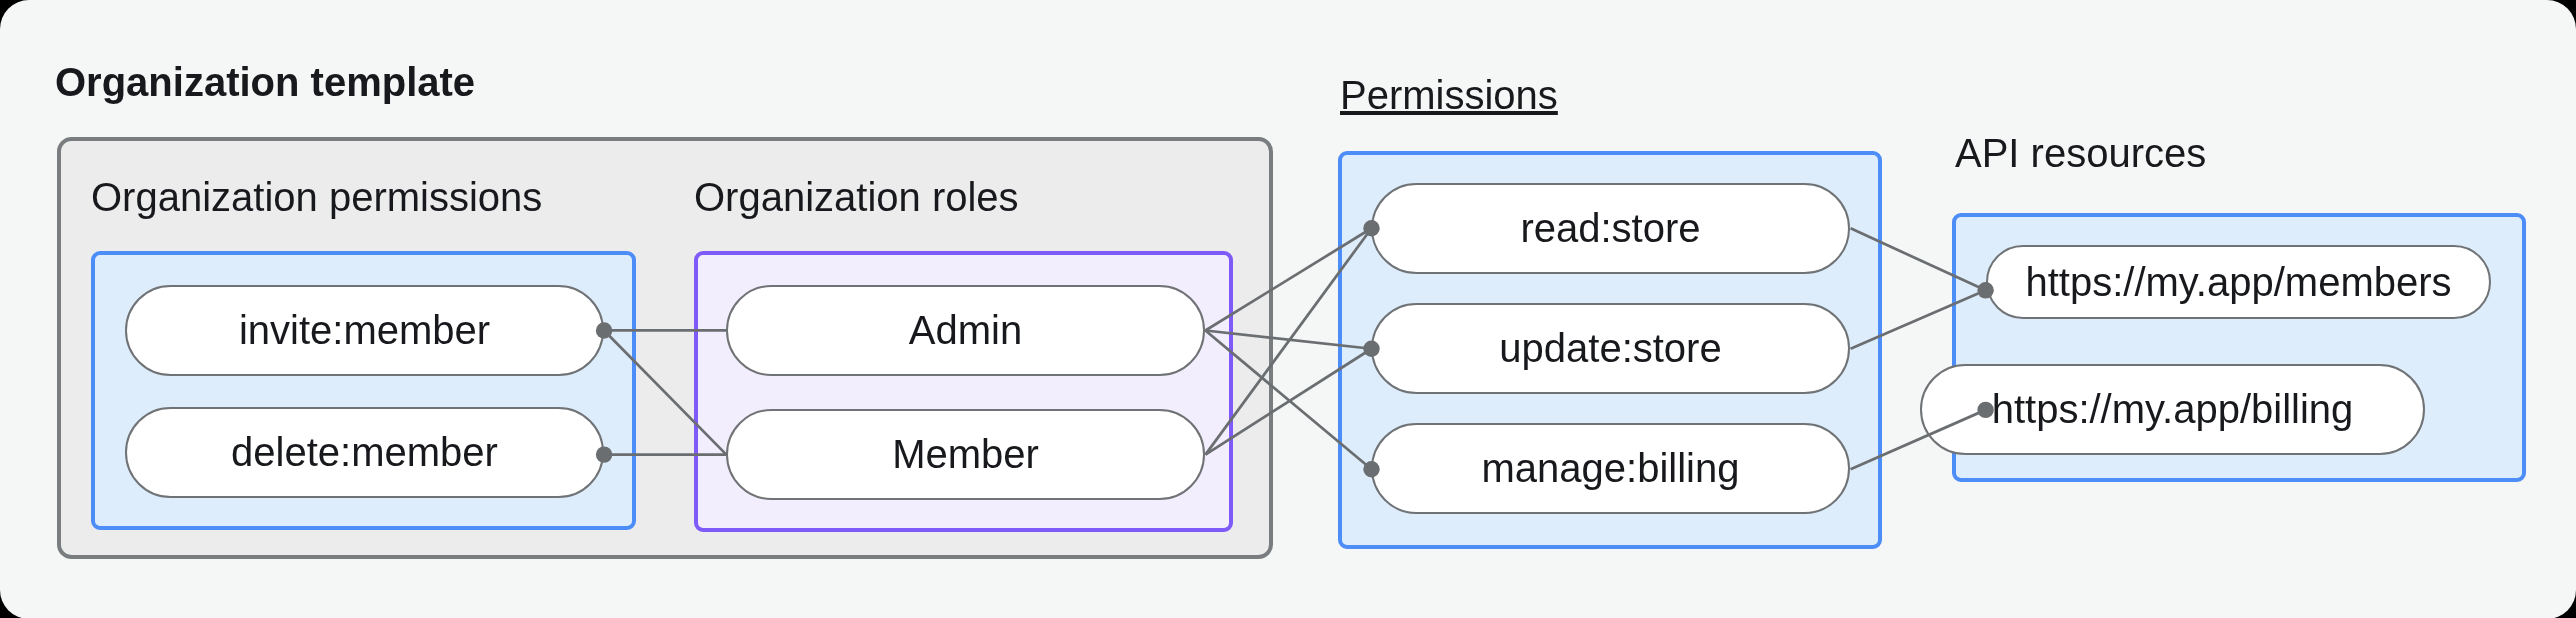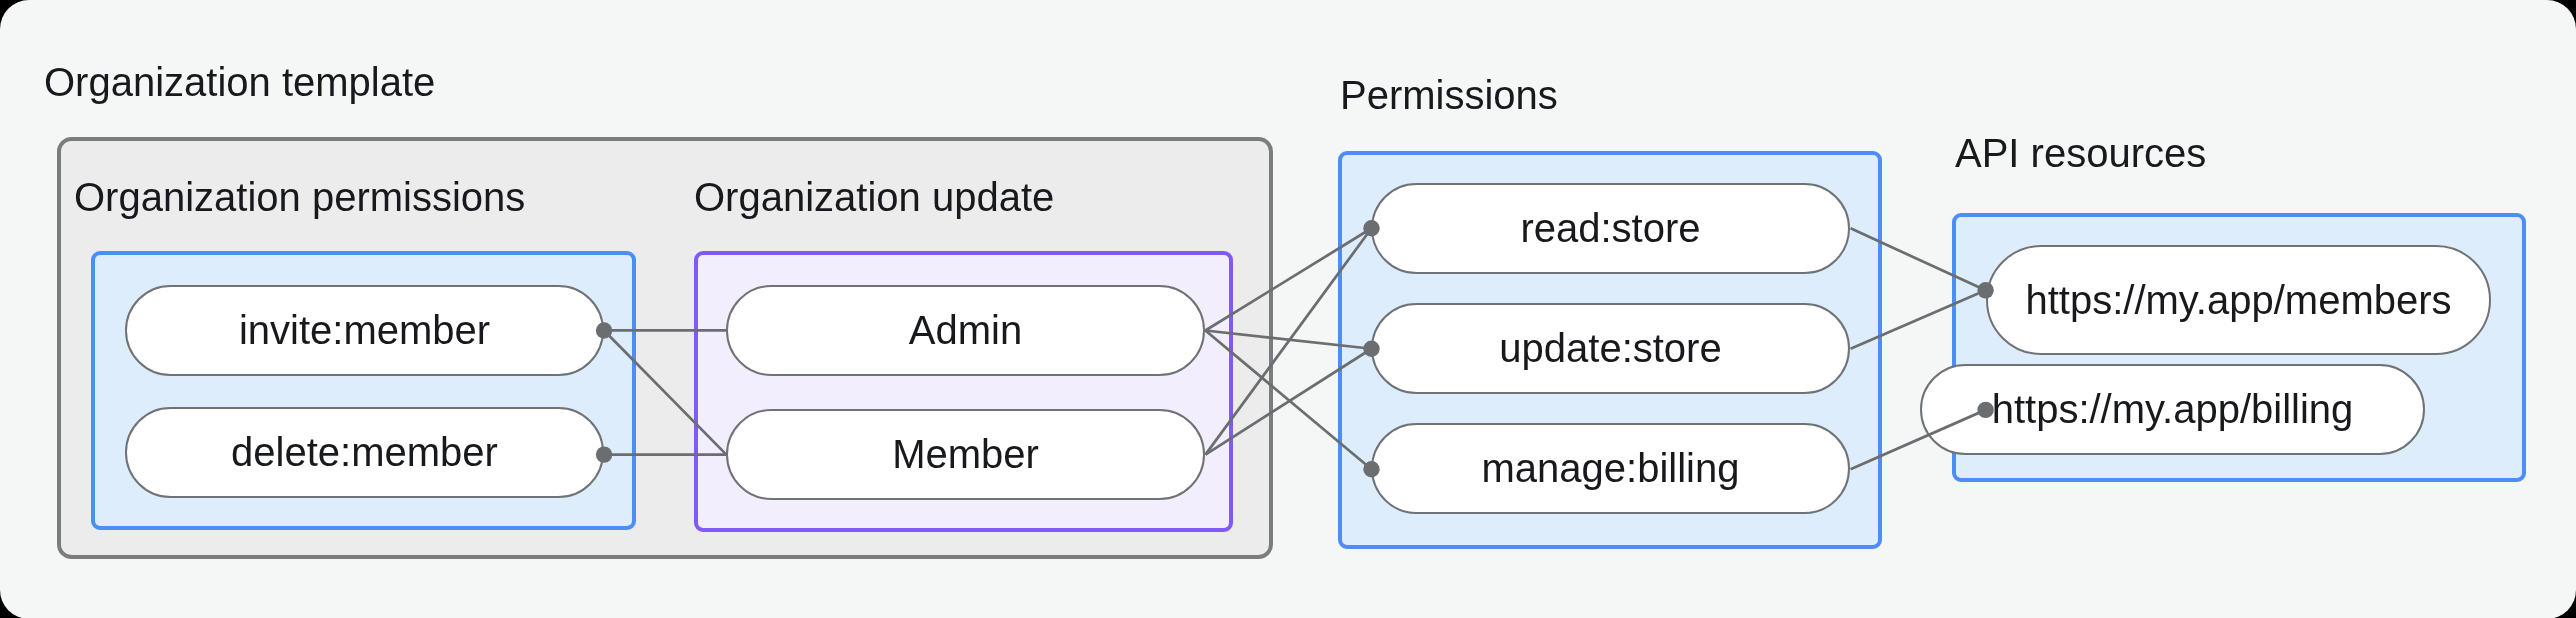--- a/index.html
+++ b/index.html
@@ -35,51 +35,51 @@
     display:flex;align-items:center;justify-content:center;
     font-size:40px;font-weight:400;white-space:nowrap;
   }
   #edges{position:absolute;left:0;top:0;pointer-events:none;}
 </style>
 </head>
 <body>
 
 <div id="canvas">
 
-  <div class="abs heading" style="left:44px;top:60px;">Organization template</div>
+  <div class="abs heading" style="left:55px;top:60px;font-weight:bold;">Organization template</div>
 
   <div class="abs container" style="left:57px;top:137px;width:1216px;height:422px;"></div>
 
-  <div class="abs heading" style="left:74px;top:175px;">Organization permissions</div>
+  <div class="abs heading" style="left:91px;top:175px;">Organization permissions</div>
 
   <div class="abs group-box blue" style="left:91px;top:251px;width:545px;height:279px;"></div>
 
   <div class="abs pill" style="left:125px;top:285px;width:479px;height:91px;">invite:member</div>
   <div class="abs pill" style="left:125px;top:407px;width:479px;height:91px;">delete:member</div>
 
-  <div class="abs heading" style="left:694px;top:175px;">Organization update</div>
+  <div class="abs heading" style="left:694px;top:175px;">Organization roles</div>
 
   <div class="abs group-box purple" style="left:694px;top:251px;width:539px;height:281px;"></div>
 
   <div class="abs pill" style="left:726px;top:285px;width:479px;height:91px;">Admin</div>
   <div class="abs pill" style="left:726px;top:409px;width:479px;height:91px;">Member</div>
 
-  <div class="abs heading" style="left:1340px;top:73px;">Permissions</div>
+  <div class="abs heading" style="left:1340px;top:73px;text-decoration:underline;">Permissions</div>
 
   <div class="abs group-box blue" style="left:1338px;top:151px;width:544px;height:398px;"></div>
 
   <div class="abs pill" style="left:1371px;top:183px;width:479px;height:91px;">read:store</div>
   <div class="abs pill" style="left:1371px;top:303px;width:479px;height:91px;">update:store</div>
   <div class="abs pill" style="left:1371px;top:423px;width:479px;height:91px;">manage:billing</div>
 
   <div class="abs heading" style="left:1955px;top:131px;">API resources</div>
 
   <div class="abs group-box blue" style="left:1952px;top:213px;width:574px;height:269px;"></div>
 
-  <div class="abs pill" style="left:1986px;top:245px;width:505px;height:110px;">https://my.app/members</div>
+  <div class="abs pill" style="left:1986px;top:245px;width:505px;height:74px;">https://my.app/members</div>
   <div class="abs pill" style="left:1920px;top:364px;width:505px;height:91px;">https://my.app/billing</div>
 
   <svg id="edges" width="2576" height="619" viewBox="0 0 2823 678">
       <line x1="662" y1="362" x2="796" y2="362" stroke="#6b6e71" stroke-width="3"></line>
       <line x1="662" y1="362" x2="796" y2="498" stroke="#6b6e71" stroke-width="3"></line>
       <line x1="662" y1="498" x2="796" y2="498" stroke="#6b6e71" stroke-width="3"></line>
       <line x1="1321" y1="362" x2="1503" y2="250" stroke="#6b6e71" stroke-width="3"></line>
       <line x1="1321" y1="362" x2="1503" y2="382" stroke="#6b6e71" stroke-width="3"></line>
       <line x1="1321" y1="362" x2="1503" y2="514" stroke="#6b6e71" stroke-width="3"></line>
       <line x1="1321" y1="498" x2="1503" y2="250" stroke="#6b6e71" stroke-width="3"></line>

